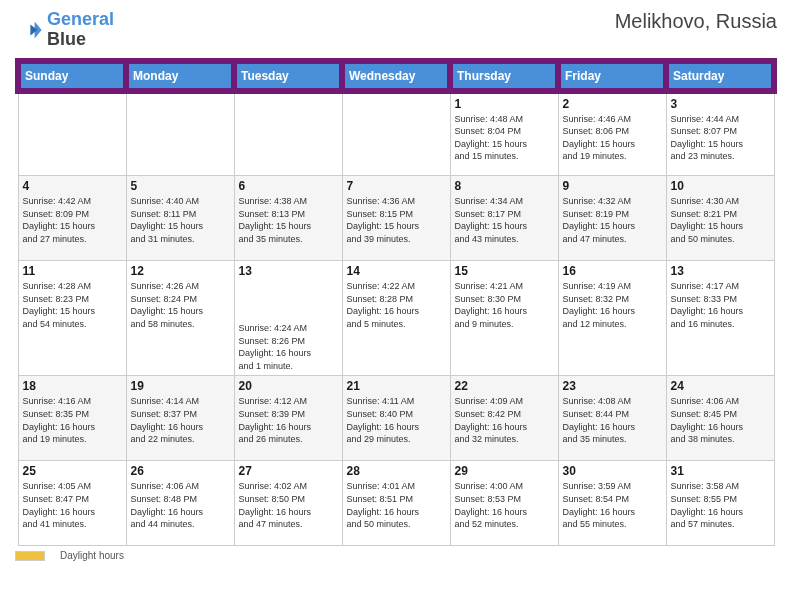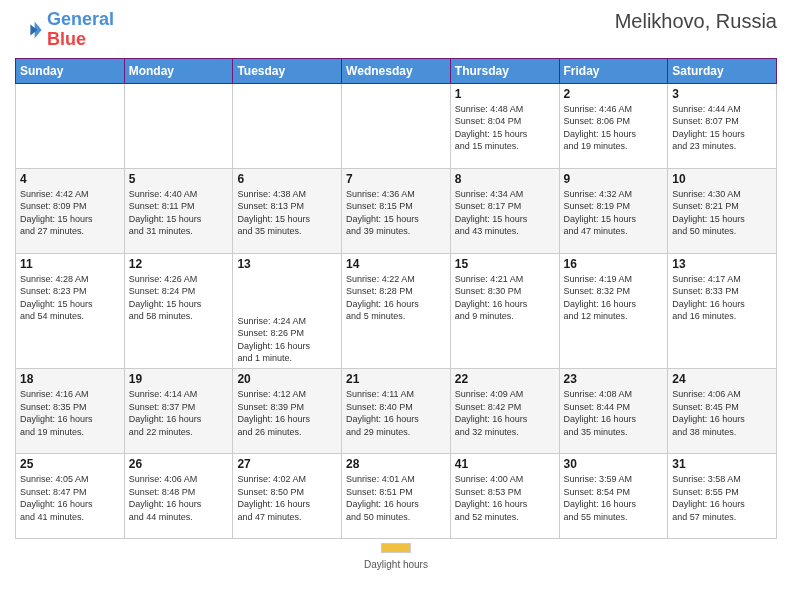--- a/index.html
+++ b/index.html
@@ -61,21 +61,21 @@
       width: 100%;
       table-layout: fixed;
     }
     .calendar th {
       background: #4a90d9;
       color: #fff;
       font-size: 12px;
       font-weight: bold;
       padding: 5px 4px;
       text-align: left;
-      border: 1px solid #701a75;
+      border: 6px solid #701a75;
     }
     .calendar td {
       vertical-align: top;
       border: 1px solid #ccc;
       padding: 3px 4px;
       font-size: 9.5px;
       color: #333;
       height: 85px;
     }
     .calendar tr:nth-child(even) td {
@@ -100,22 +100,21 @@
     }
     .empty-cell {
       background: #fff;
     }
     .footer-note {
       margin-top: 4px;
       font-size: 10px;
       color: #555;
       display: flex;
       align-items: center;
-      gap: 6px;
-      flex-direction: column;
+      gap: 15px;
     }
     .footer-bar {
       display: inline-block;
       width: 30px;
       height: 10px;
       background: #f0c040;
       border: 1px solid #ccc;
     }
   </style>
 </head>
@@ -124,21 +123,21 @@
 <div class="page">
   <div class="header">
     <div class="logo">
       <svg class="logo-icon" viewBox="0 0 40 40">
         <polygon points="28,8 38,20 28,32" fill="#4a90d9"></polygon>
         <polygon points="22,12 32,20 22,28" fill="#2a6aaa"></polygon>
       </svg>
       <div>
         <div class="logo-text">
           <span>General</span><br>
-          <span style="color:#ef4444">Blue</span>
+          <span style="color:#404040">Blue</span>
         </div>
       </div>
     </div>
     <div class="title-block">
       <div class="location">Melikhovo, Russia</div>
     </div>
   </div>
 
   <table class="calendar">
     <thead>
@@ -356,21 +355,21 @@
 and 47 minutes.</div>
           </td>
           <td>
             <span class="day-num">28</span>
             <div class="day-info" style="white-space: pre-line;">Sunrise: 4:01 AM
 Sunset: 8:51 PM
 Daylight: 16 hours
 and 50 minutes.</div>
           </td>
           <td>
-            <span class="day-num">41</span>
+            <span class="day-num">29</span>
             <div class="day-info" style="white-space: pre-line;">Sunrise: 4:00 AM
 Sunset: 8:53 PM
 Daylight: 16 hours
 and 52 minutes.</div>
           </td>
           <td>
             <span class="day-num">30</span>
             <div class="day-info" style="white-space: pre-line;">Sunrise: 3:59 AM
 Sunset: 8:54 PM
 Daylight: 16 hours

